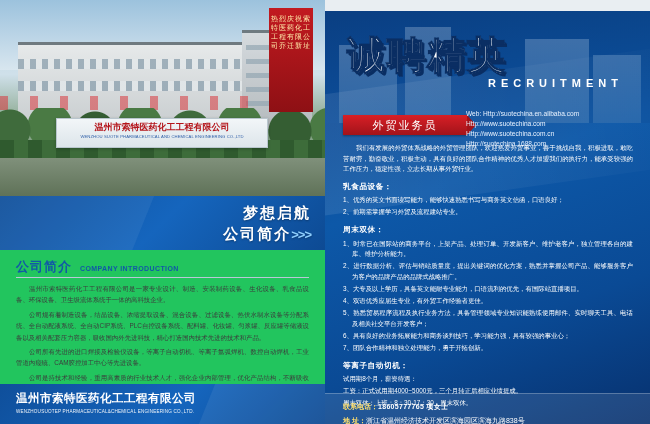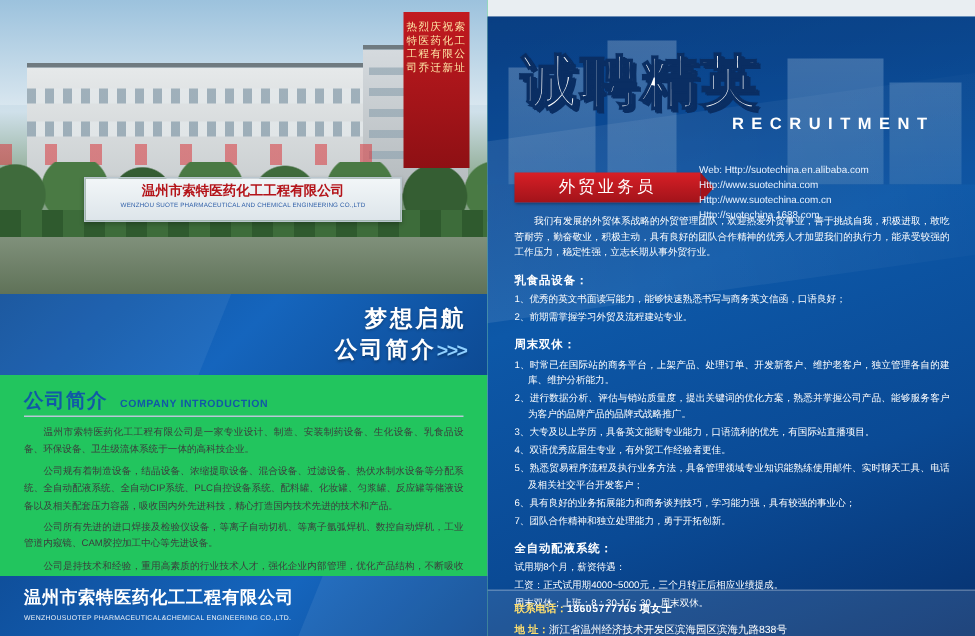--- a/index.html
+++ b/index.html
@@ -542,21 +542,21 @@
       <ol>
         <li>1、时常已在国际站的商务平台，上架产品、处理订单、开发新客户、维护老客户，独立管理各自的建库、维护分析能力。</li>
         <li>2、进行数据分析、评估与销站质量度，提出关键词的优化方案，熟悉并掌握公司产品、能够服务客户为客户的品牌产品的品牌式战略推广。</li>
         <li>3、大专及以上学历，具备英文能耐专业能力，口语流利的优先，有国际站直播项目。</li>
         <li>4、双语优秀应届生专业，有外贸工作经验者更佳。</li>
         <li>5、熟悉贸易程序流程及执行业务方法，具备管理领域专业知识能熟练使用邮件、实时聊天工具、电话及相关社交平台开发客户；</li>
         <li>6、具有良好的业务拓展能力和商务谈判技巧，学习能力强，具有较强的事业心；</li>
         <li>7、团队合作精神和独立处理能力，勇于开拓创新。</li>
       </ol>
 
-      <div class="sec-title">全自动配液系统：</div>
+      <div class="sec-title">等离子自动切机：</div>
       <div class="sal">
         <div>试用期8个月，薪资待遇：</div>
         <div>工资：正式试用期4000~5000元，三个月转正后相应业绩提成。</div>
         <div>周末双休；上班：8：30-17：30，周末双休。</div>
       </div>
     </div>
 
     <div class="rp-footer">
       <div>
         <span class="lbl">联系电话：</span><span class="phone">18605777765 项女士</span>

